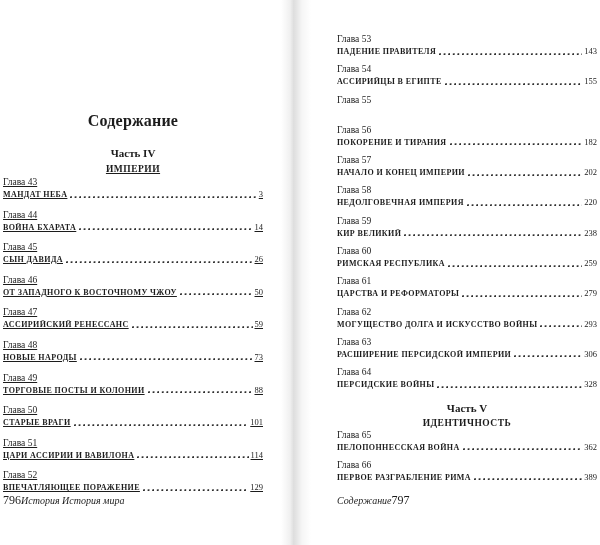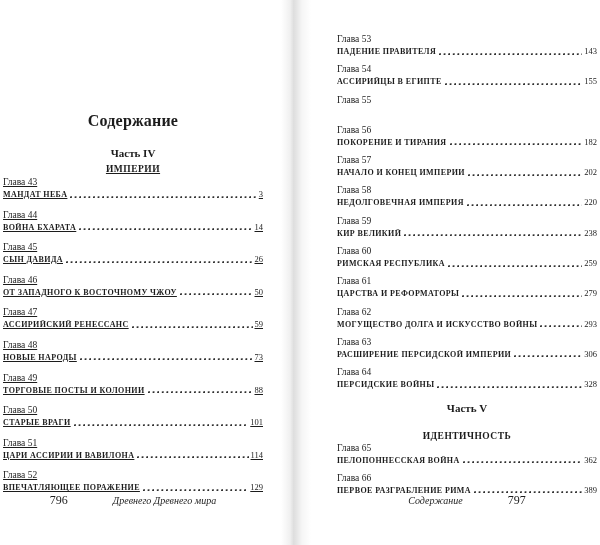--- a/index.html
+++ b/index.html
@@ -58,21 +58,21 @@
     line-height: 12px;
     text-align: center;
     letter-spacing: 0.5px;
   }
   .left .part-label { margin-top: 17px; }
   .left .part-title { margin-top: 3px; text-decoration: underline; }
   .left .entries    { margin-top: 1px; text-decoration: underline; }
 
   .right .entries.first   { padding-top: 33px; }
   .right .part-label      { margin-top: 5px; }
-  .right .part-title      { margin-top: 15px; }
+  .right .part-title      { margin-top: 2px; }
 
   .entry { overflow: hidden; }
   .left  .entry { height: 32.6px; }
   .right .entry { height: 30.3px; }
 
   .entry .chapter {
     font-size: 9.5px;
     line-height: 12px;
   }
   .entry .title-line {
@@ -101,23 +101,22 @@
     font-size: 8.5px;
     white-space: nowrap;
   }
 
   .page-footer {
     position: absolute;
     left: 0;
     top: 493px;
     width: 100%;
     display: flex;
-    justify-content: center;
+    justify-content: flex-start;
     align-items: baseline;
-    gap: 45px;
   }
   .folio {
     font-size: 12px;
   }
   .running {
     font-style: italic;
     font-size: 10px;
   }
 </style>
 </head>
@@ -215,21 +214,21 @@
     <div class="chapter">Глава 52</div>
     <div class="title-line">
       <span class="title">ВПЕЧАТЛЯЮЩЕЕ ПОРАЖЕНИЕ</span>
       <span class="leader"></span>
       <span class="pageno">129</span>
     </div>
   </div>
 </div>
   <footer class="page-footer">
     <span class="folio">796</span>
-    <span class="running">Древнего Древнего мира</span>
+    <span class="running">История История мира</span>
   </footer>
 </section>
 
 <section class="page right">
   <div class="entries first">
   <div class="entry">
     <div class="chapter">Глава 53</div>
     <div class="title-line">
       <span class="title">ПАДЕНИЕ ПРАВИТЕЛЯ</span>
       <span class="leader"></span>

